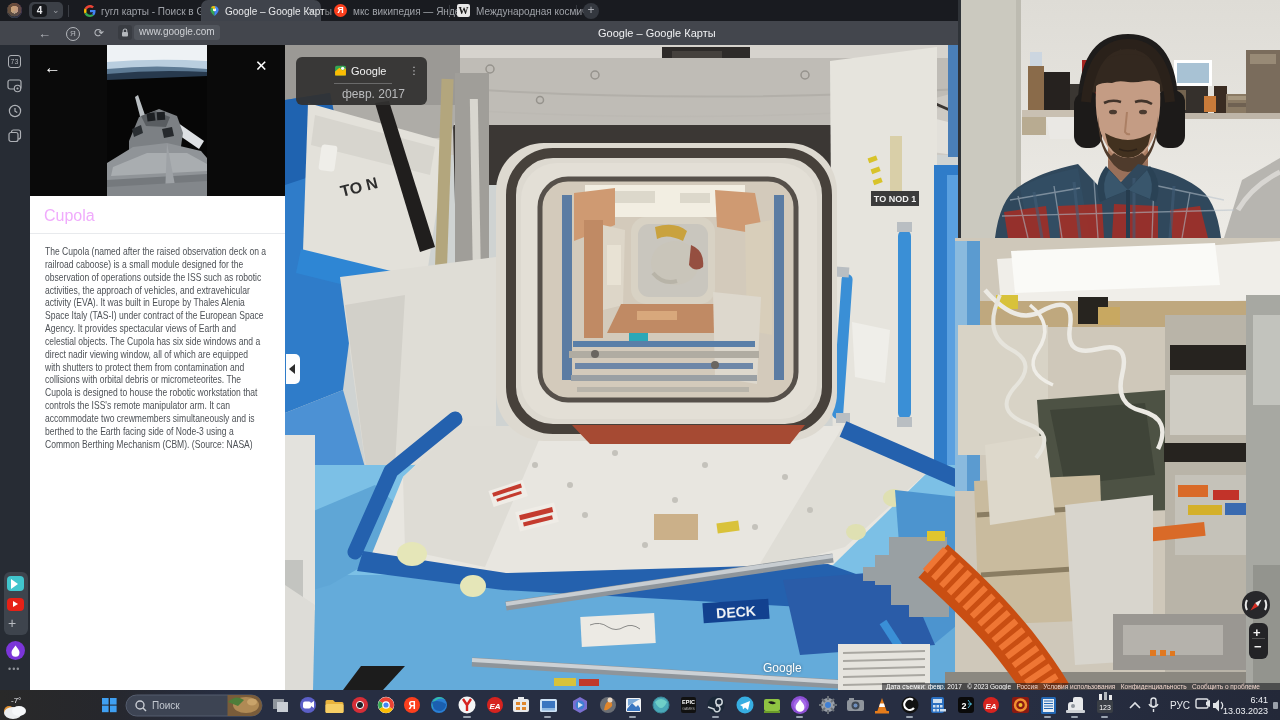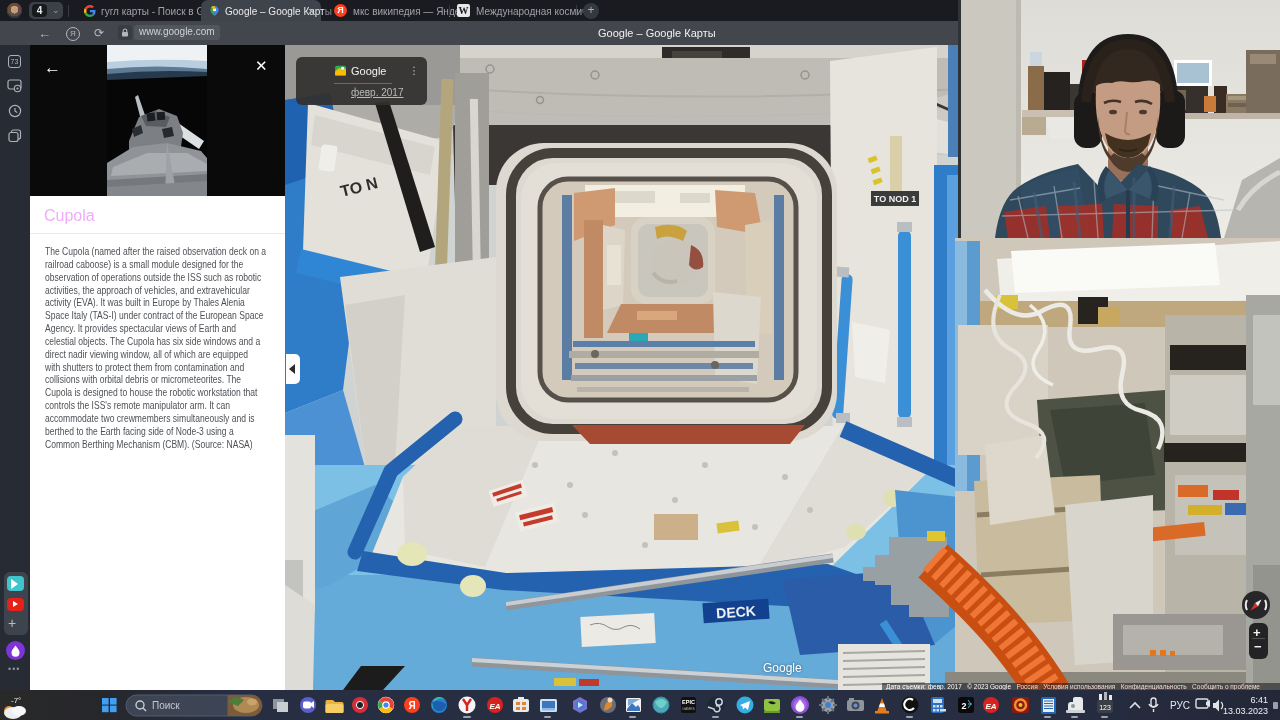--- a/index.html
+++ b/index.html
@@ -348,21 +348,21 @@
 </svg>
 
 <div class="abs" style="left:11px;top:12px;width:131px;height:48px;border-radius:6px;background:rgba(49,48,47,.93);"></div>
 <svg class="abs" style="left:49px;top:19px;" width="13" height="13" viewBox="0 0 24 24">
         <rect x="2" y="3" width="20" height="18" rx="3" fill="#34a853"></rect>
         <polygon points="2,14 10,7 16,12 22,8 22,21 2,21" fill="#fbbc04"></polygon>
         <circle cx="16" cy="8" r="3" fill="#fff"></circle>
       </svg>
 <div class="abs txt" style="left:66px;top:20px;color:#f2f2f2;font-size:11px;">Google</div>
 <div class="abs" style="left:49px;top:38px;width:58px;height:1px;background:#6a6a6a;"></div>
-<div class="abs txt" style="left:66px;top:42px;color:#b9babc;font-size:10px;text-decoration:underline;">февр. 2017</div>
+<div class="abs txt" style="left:57px;top:42px;color:#b9babc;font-size:12px;">февр. 2017</div>
 <div class="abs" style="left:124px;top:20px;color:#cdced0;font-size:10px;letter-spacing:0;">⋮</div>
 <div class="abs" style="left:1px;top:309px;width:14px;height:30px;background:#fdfdfd;border-radius:0 5px 5px 0;"></div>
 <div class="abs" style="left:4px;top:319px;width:0;height:0;border-right:6px solid #2b2b2b;border-top:5px solid transparent;border-bottom:5px solid transparent;"></div>
 
 <div class="abs" style="left:957px;top:546px;width:28px;height:28px;border-radius:50%;background:#27272a;"></div>
 <svg class="abs" style="left:957px;top:546px;" width="28" height="28" viewBox="0 0 28 28">
  <path d="M5 9 a11 11 0 0 0 0 10" fill="none" stroke="#e8e8e8" stroke-width="2"></path>
  <path d="M23 9 a11 11 0 0 1 0 10" fill="none" stroke="#e8e8e8" stroke-width="2"></path>
  <polygon points="19.5,8.5 13,12 16,15.5" fill="#efefef"></polygon>
  <polygon points="8.5,19.5 13,12 16,15.5" fill="#d93025"></polygon>

